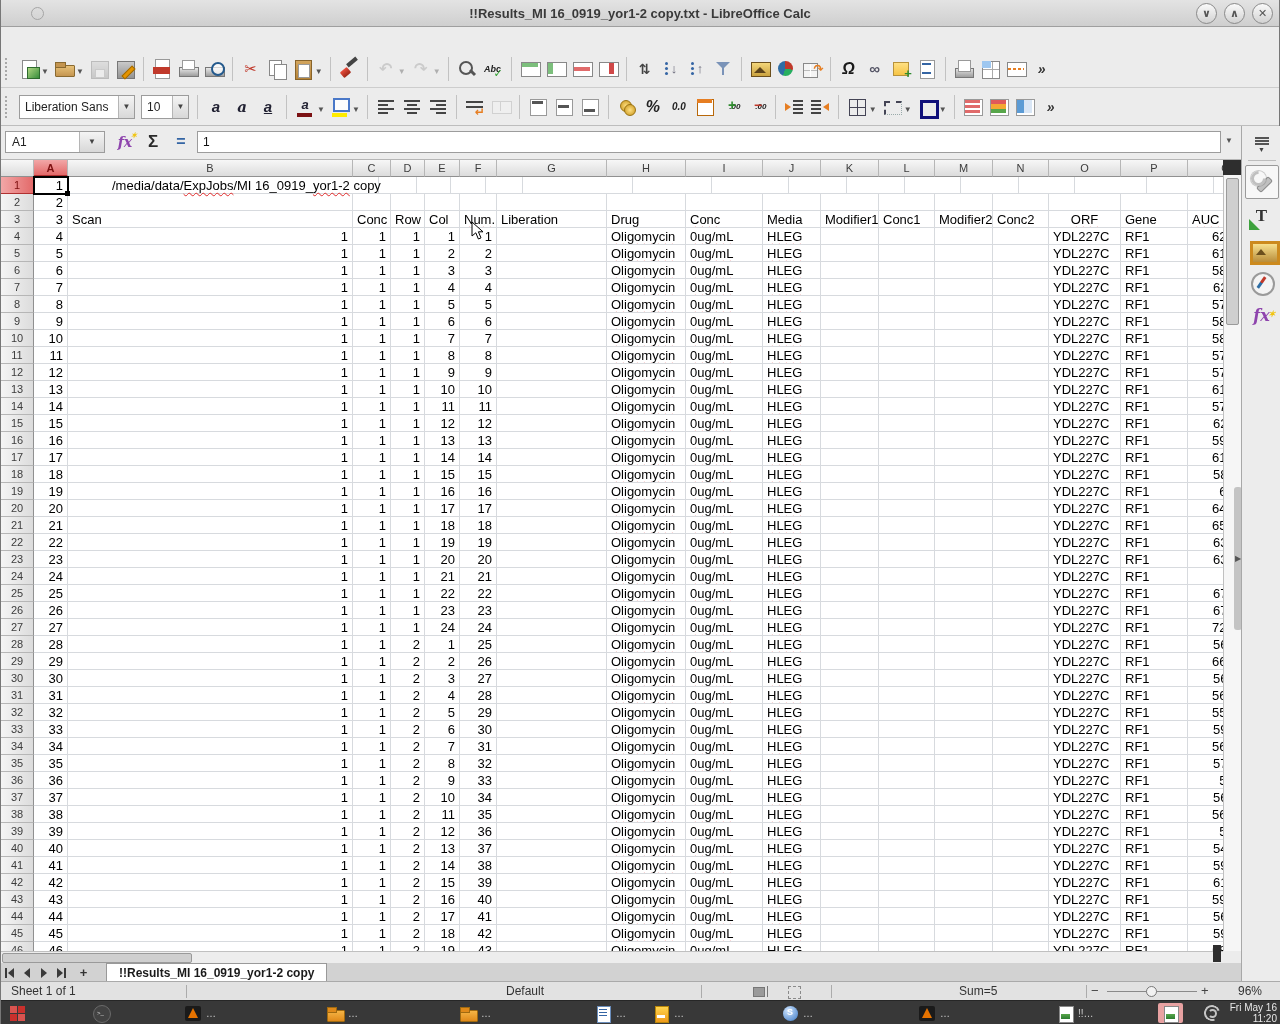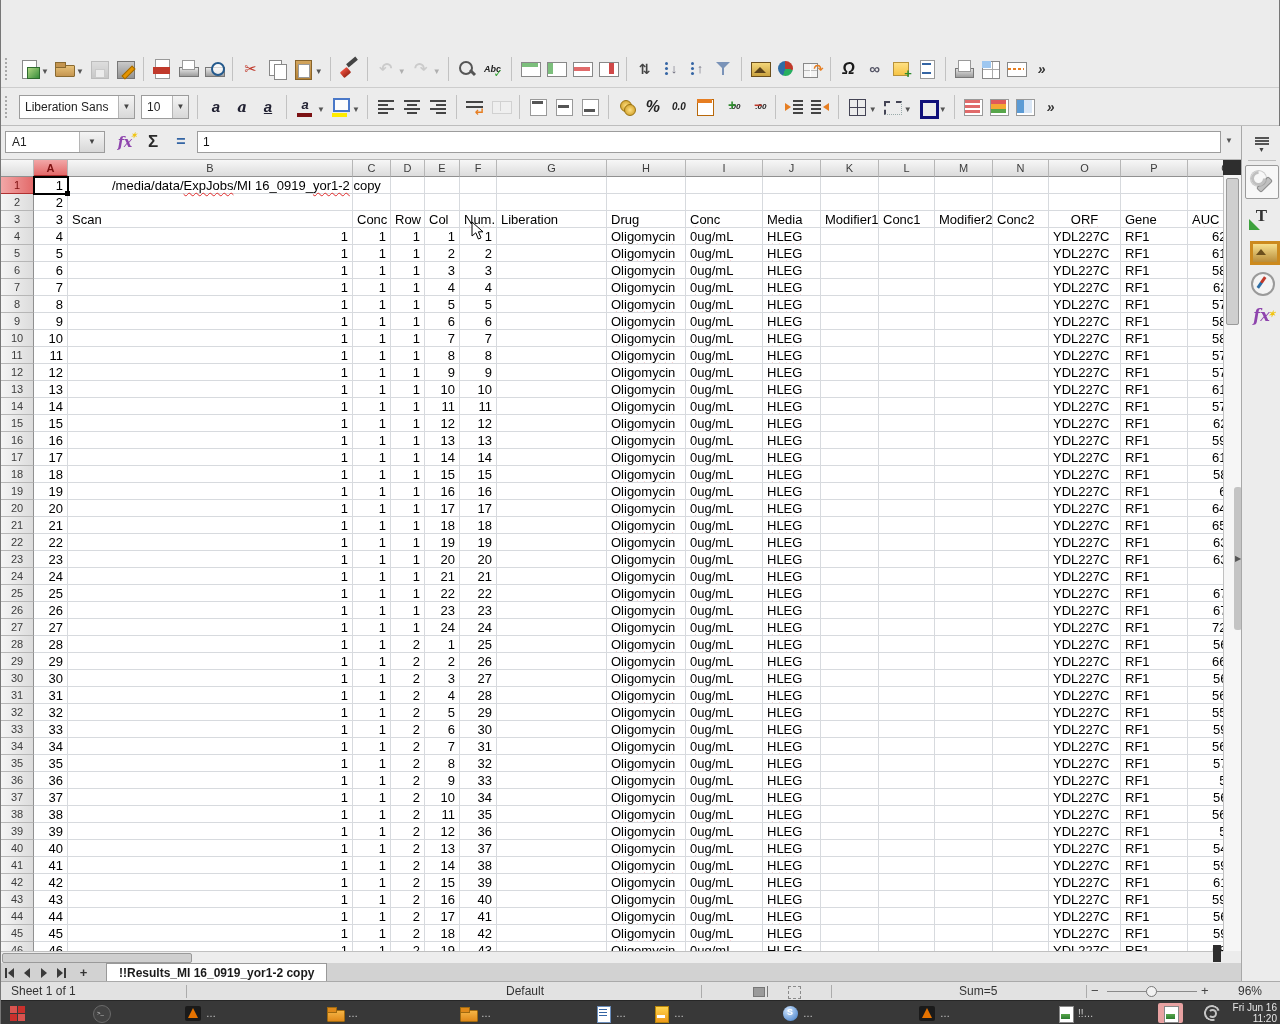--- a/index.html
+++ b/index.html
@@ -229,20 +229,29 @@
 #clock{position:absolute;right:4px;top:1px;text-align:right;color:#e8e8e8;font-size:10px;line-height:11px}
 #swirl{position:absolute;right:62px;top:3px;width:16px;height:16px}
 #swirl::before{content:"";position:absolute;left:1px;top:1px;width:12px;height:12px;border:2px solid #c5c5c5;border-radius:50%;border-right-color:transparent;transform:rotate(25deg)}
 #swirl::after{content:"";position:absolute;left:5px;top:5px;width:5px;height:5px;border:2px solid #c5c5c5;border-radius:50%;border-left-color:transparent}
 #cursor{position:absolute;left:470px;top:221px;z-index:50}
 </style>
 </head>
 <body>
 <div id="stage">
 
+<div id="titlebar">
+  <span id="win-icon"></span>
+  <span id="title-text">!!Results_MI 16_0919_yor1-2 copy.txt - LibreOffice Calc</span>
+  <span class="winbtns">
+    <span class="wb">∨</span>
+    <span class="wb">∧</span>
+    <span class="wb">✕</span>
+  </span>
+</div>
 
 
 <div id="tb1" class="tbar">
       <span class="grip"></span>
       <b class="tbtn">
         <i class="ic i-new"></i>
         <i class="dd">▼</i>
       </b>
       <b class="tbtn">
         <i class="ic i-open"></i>
@@ -502,21 +511,21 @@
         <div class="ch" style="width: 58px;">M</div>
         <div class="ch" style="width: 56px;">N</div>
         <div class="ch" style="width: 72px;">O</div>
         <div class="ch" style="width: 67px;">P</div>
         <div class="ch" style="width: 76px;">Q</div>
       </div>
   <div id="rows">
         <div class="r">
           <div class="rh sel">1</div>
           <div class="c num" style="width: 34px;">1</div>
-          <div class="c ovf" style="width: 285px; padding-left: 44px;"><span>/media/data/</span><span class="sq">ExpJobs</span><span>/MI 16_0919_</span><span class="sq">yor1-2</span><span> copy</span></div>
+          <div class="c ovf" style="width: 311px; padding-left: 44px;"><span>/media/data/</span><span class="sq">ExpJobs</span><span>/MI 16_0919_</span><span class="sq">yor1-2</span><span> copy</span></div>
           <div class="c" style="width: 38px;"></div>
           <div class="c" style="width: 34px;"></div>
           <div class="c" style="width: 35px;"></div>
           <div class="c" style="width: 37px;"></div>
           <div class="c" style="width: 110px;"></div>
           <div class="c" style="width: 79px;"></div>
           <div class="c" style="width: 77px;"></div>
           <div class="c" style="width: 58px;"></div>
           <div class="c" style="width: 58px;"></div>
           <div class="c" style="width: 56px;"></div>
@@ -1494,21 +1503,21 @@
         <span class="si si-fx">fx</span>
       </div>
 </div>
 
 <div id="taskbar">
   <span class="task" style="left:4px">
         <span class="k k-launcher"></span>
       </span>
   <span id="swirl"></span>
   <span id="clock">
-    <div>Fri Jun 16</div>
+    <div>Fri May 16</div>
     <div>11:20</div>
   </span>
 <span class="task" style="left: 88px;">
         <span class="k k-terminal"></span>
       </span>
       <span class="task" style="left: 180px;">
         <span class="k k-matlab"></span>
         <span class="tl">…</span>
       </span>
       <span class="task" style="left: 322px;">

